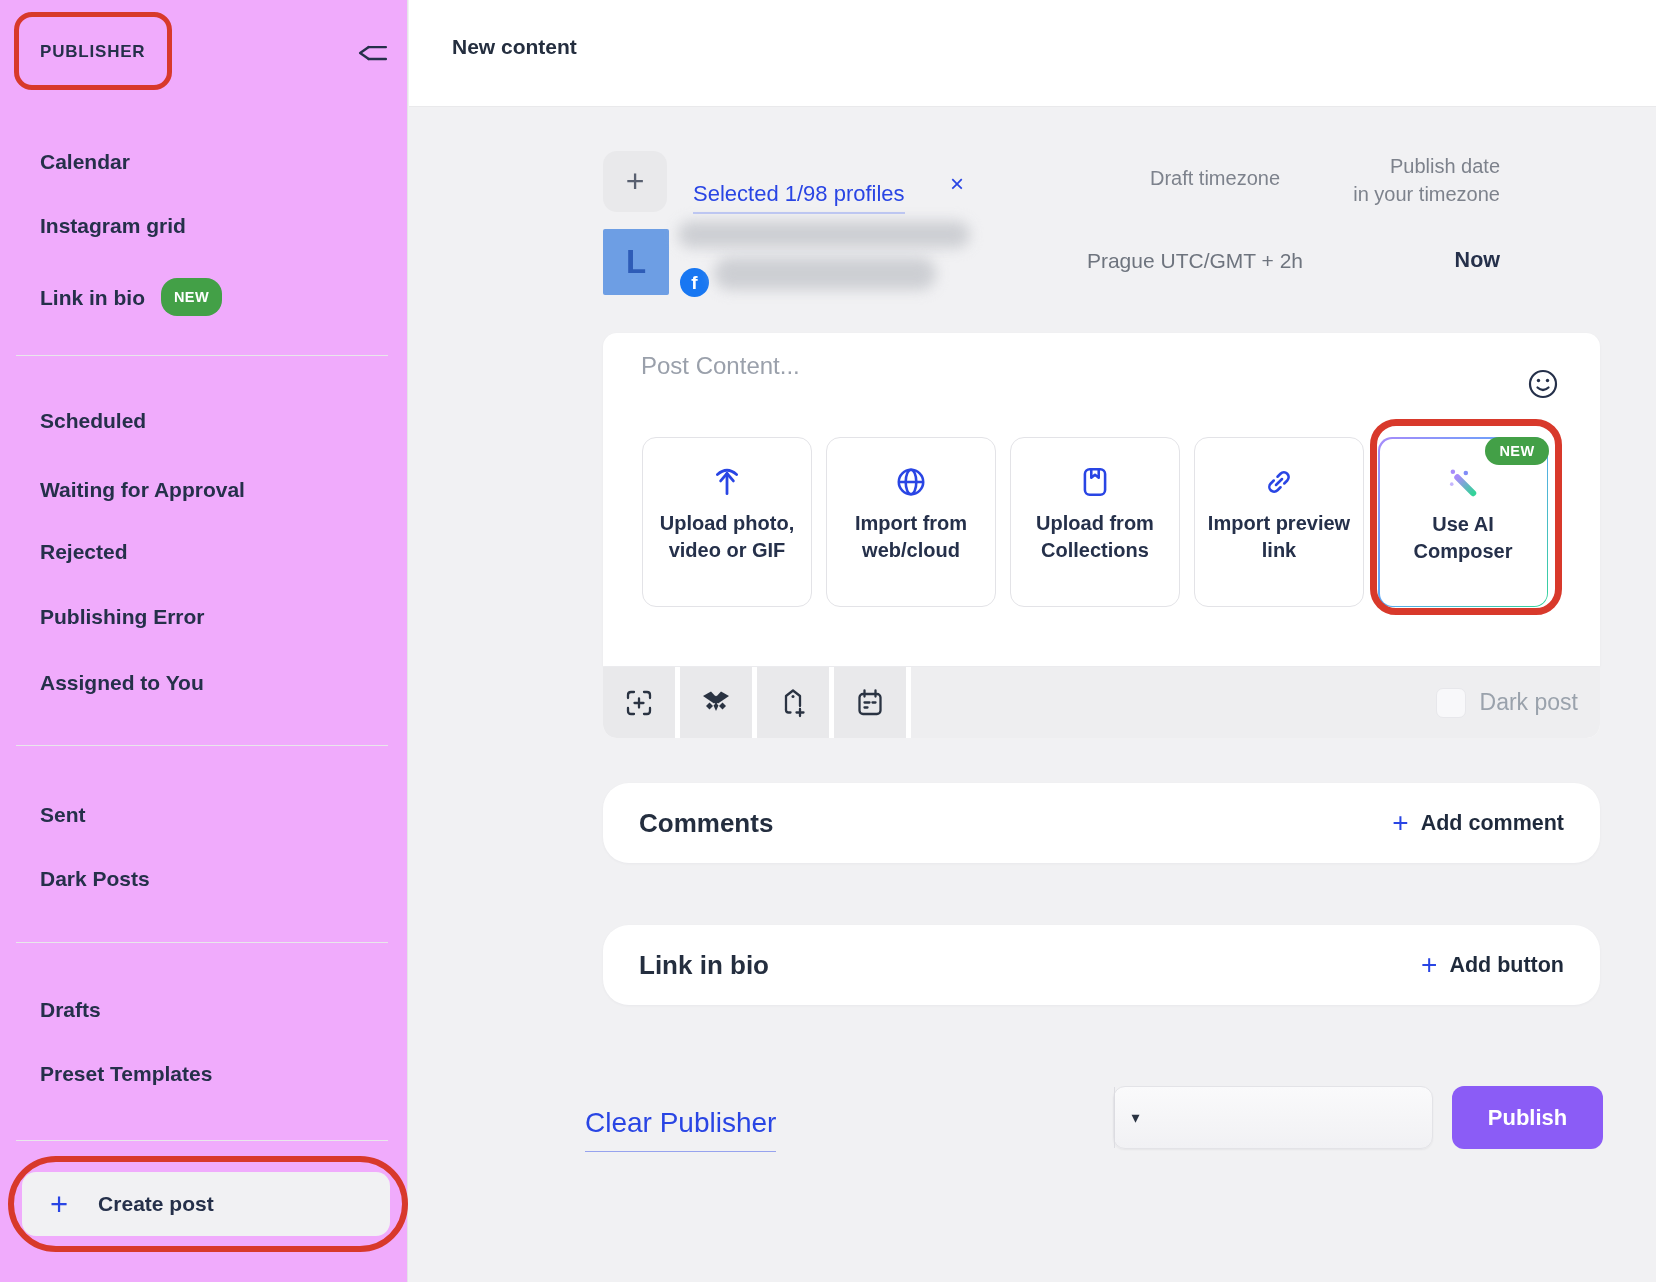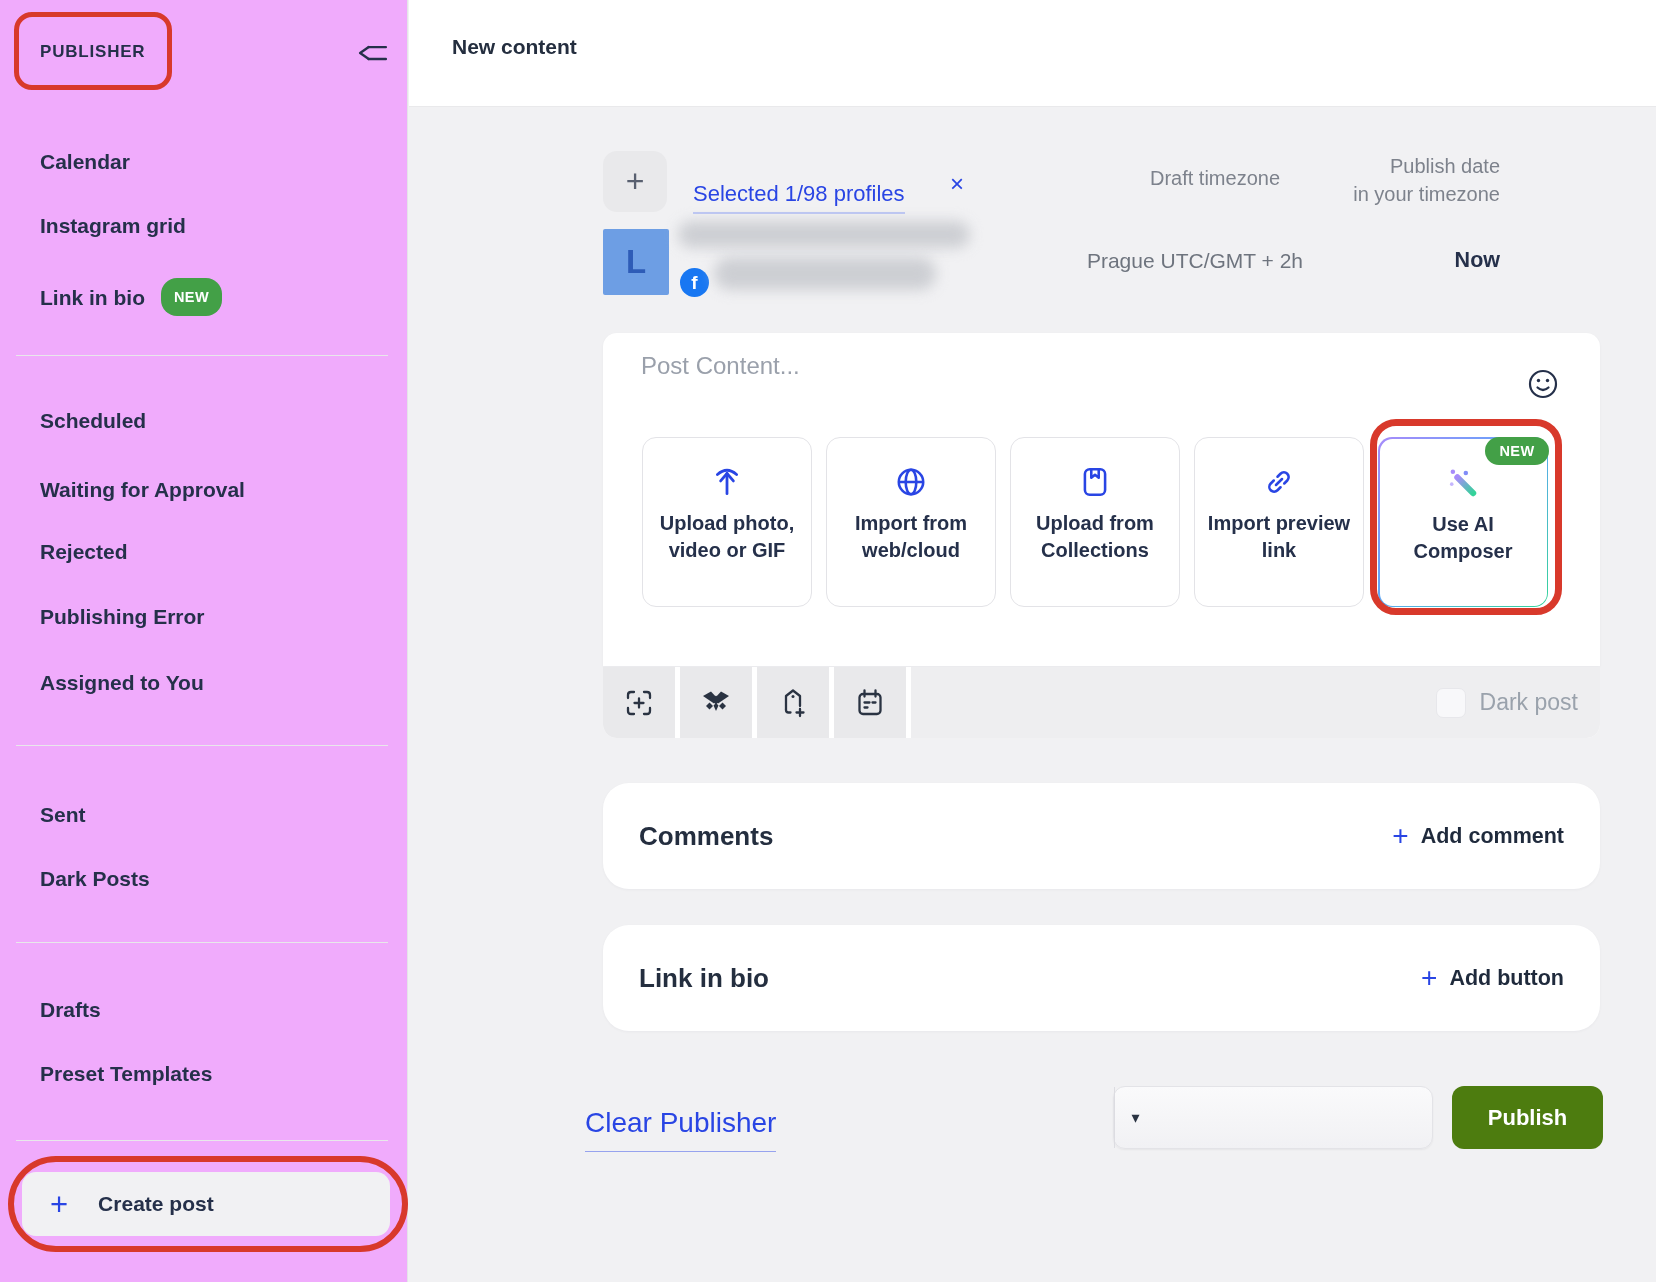--- a/index.html
+++ b/index.html
@@ -58,32 +58,32 @@
   .ann-ai { left:1370px; top:419px; width:192px; height:196px; border-radius:26px; border-width:7px; }
 
   
   .toolbar { left:603px; top:667px; width:997px; height:71px; background:#fff; border-radius:0 0 14px 14px; overflow:hidden; display:flex; gap:5px; }
   .tool-cell { width:72px; height:71px; background:#e9e9eb; display:flex; align-items:center; justify-content:center; cursor:pointer; }
   .tool-fill { flex:1; background:#eeeef0; display:flex; align-items:center; justify-content:flex-end; gap:14px; padding-right:22px; }
   .darkpost-cb { width:30px; height:30px; background:#f8f8fa; border:1px solid #e7e7eb; border-radius:7px; cursor:pointer; }
   .darkpost-lbl { font-size:23px; color:#9aa2ac; }
 
   
-  .section-card { left:603px; width:997px; height:106px; background:#fff; border-radius:26px; box-shadow:0 1px 3px rgba(20,20,40,.04); display:flex; align-items:center; justify-content:space-between; padding:12px 36px; }
+  .section-card { left:603px; width:997px; height:80px; background:#fff; border-radius:26px; box-shadow:0 1px 3px rgba(20,20,40,.04); display:flex; align-items:center; justify-content:space-between; padding:12px 36px; }
   .sec-title { font-size:26px; font-weight:600; color:#242e3f; }
   .sec-action { display:flex; align-items:center; gap:12px; cursor:pointer; }
   .sec-action .plus { color:#2945e4; font-size:28px; font-weight:500; line-height:1; }
   .sec-action .lbl { font-size:21.5px; font-weight:700; color:#1f2a3c; }
 
   
   .clear-link { left:585px; top:1107px; font-size:28px; color:#2945e4; padding-bottom:12px; border-bottom:1.5px solid #97a3ee; cursor:pointer;text-align:right; }
   .save-draft-btn { left:1113px; top:1086px; width:320px; height:63px; background:linear-gradient(180deg,#fafafb,#f1f1f4); border:1px solid #e3e3e7; border-radius:12px; display:flex; box-shadow:0 1px 2px rgba(0,0,0,.05); cursor:pointer; }
   .save-draft-btn .main { flex:1; display:flex; align-items:center; justify-content:center; font-size:22px; font-weight:700; color:#25304a; }
   .save-draft-btn .caret { width:42px; border-left:1px solid #dcdce1; display:flex; align-items:center; justify-content:center; font-size:16px; color:#2a3342; }
-  .publish-btn { left:1452px; top:1086px; width:151px; height:63px; background:#4d7c0f; border:none; border-radius:12px; color:#fff; font-size:22px; font-weight:700; font-family:"Liberation Sans",sans-serif; display:flex; align-items:center; justify-content:center; cursor:pointer; }
+  .publish-btn { left:1452px; top:1086px; width:151px; height:63px; background:#8b5cf6; border:none; border-radius:12px; color:#fff; font-size:22px; font-weight:700; font-family:"Liberation Sans",sans-serif; display:flex; align-items:center; justify-content:center; cursor:pointer; }
 
   svg { display:block; }
 </style>
 </head>
 <body>
 
 <div class="sidebar">
   <div class="publisher-label">PUBLISHER</div>
   <div class="ann ann-publisher"></div>
 

